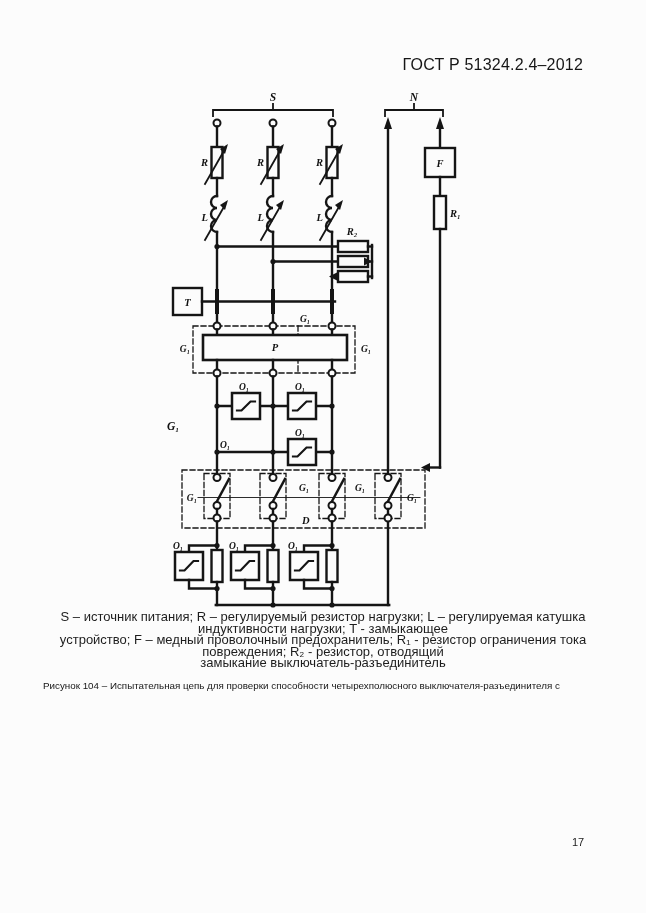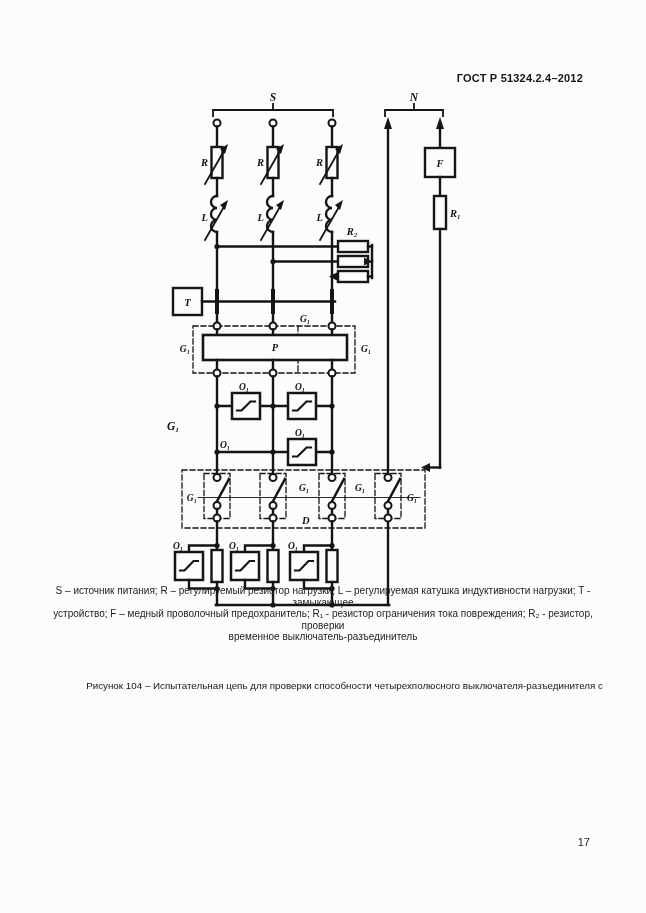--- a/index.html
+++ b/index.html
@@ -3,33 +3,33 @@
 <meta charset="utf-8">
 <style>
   html,body{margin:0;padding:0;}
   body{
     width:646px;height:913px;position:relative;overflow:hidden;
     background:#fcfcfc;color:#161616;
     font-family:"Liberation Sans",sans-serif;
   }
   .header{
     position:absolute;top:56px;right:63px;
-    font-size:11px;font-weight:bold;letter-spacing:.2px;margin-top:16px;
+    font-size:16px;font-weight:normal;letter-spacing:.2px;
   }
   .diagram-svg{position:absolute;left:0;top:0;}
   .legend{
-    position:absolute;top:585px;left:42px;width:562px;
-    font-size:10px;line-height:11.6px;text-align:center;color:#1d1d1d;
+    position:absolute;top:611px;left:42px;width:562px;
+    font-size:13px;line-height:11.6px;text-align:center;color:#1d1d1d;
   }
   .caption{
     position:absolute;top:679px;left:43px;width:560px;
-    font-size:9.8px;line-height:13px;text-align:right;color:#161616;
+    font-size:9.8px;line-height:13px;text-align:left;color:#161616;
   }
   .pagenum{
-    position:absolute;top:836px;left:566px;width:24px;text-align:right;
+    position:absolute;top:836px;left:566px;width:24px;text-align:center;
     font-size:11px;color:#222;
   }
   svg text{
     font-family:"Liberation Serif",serif;
     font-style:italic;font-weight:bold;fill:#111;
   }
   .lbl{font-size:10.5px;}
   .lbl-sm{font-size:9.5px;}
   .lbl-lg{font-size:11.5px;}
 </style>
@@ -272,21 +272,21 @@
 
   <g>
     <line x1="215.8" y1="605" x2="389.2" y2="605"></line>
     <circle cx="273" cy="605" r="2.6" fill="#151515" stroke="none"></circle>
     <circle cx="332" cy="605" r="2.6" fill="#151515" stroke="none"></circle>
   </g>
 </svg>
 
 <div class="legend">
   <div>S – источник питания; R – регулируемый резистор нагрузки; L – регулируемая катушка индуктивности нагрузки; T - замыкающее</div>
-  <div>устройство; F – медный проволочный предохранитель; R₁ - резистор ограничения тока повреждения; R₂ - резистор, проверки</div>
-  <div>временное выключатель-разъединитель</div>
+  <div>устройство; F – медный проволочный предохранитель; R₁ - резистор ограничения тока повреждения; R₂ - резистор, отводящий</div>
+  <div>замыкание выключатель-разъединитель</div>
 </div>
 
 <div class="caption">
   <div>Рисунок 104 – Испытательная цепь для проверки способности четырехполюсного выключателя-разъединителя с</div>
 </div>
 
 <div class="pagenum">17</div>
 
 </body></html>

